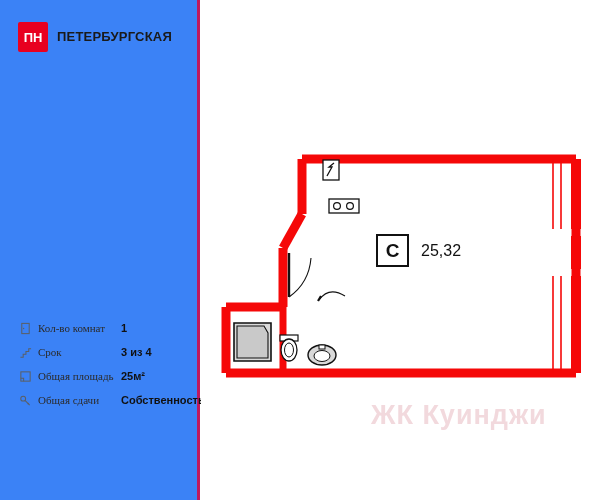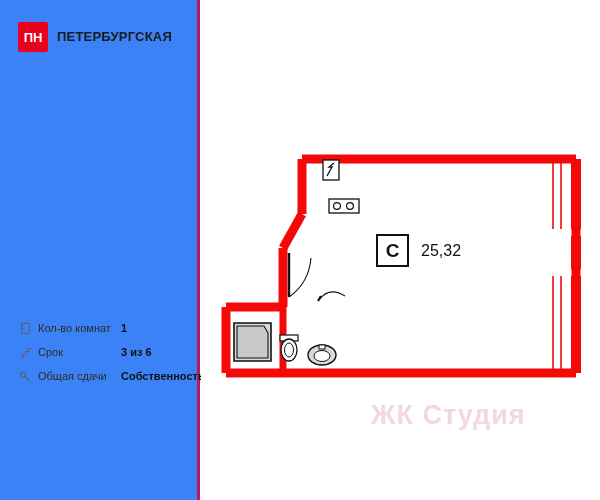--- a/index.html
+++ b/index.html
@@ -94,20 +94,21 @@
     display: flex;
     align-items: center;
     justify-content: center;
     color: #5a5f66;
   }
   .info-label {
     width: 83px;
     flex: none;
     color: #2b2b2b;
     white-space: nowrap;
+    font-family: Liberation Serif, serif;
   }
   .info-value {
     font-weight: bold;
     color: #111111;
     white-space: nowrap;
   }
 
   
   .plan-area {
     position: absolute;
@@ -185,42 +186,52 @@
         <span class="info-value">1</span>
       </div>
 
       <div class="info-row">
         <span class="info-icon">
           <svg width="13" height="13" viewBox="0 0 14 14" fill="none" stroke="#5a5f66" stroke-width="1.1">
             <polyline points="1.5,12 4.5,12 4.5,9 7.5,9 7.5,6 10.5,6 10.5,3 13,3"></polyline>
           </svg>
         </span>
         <span class="info-label">Срок</span>
-        <span class="info-value">3 из 6</span>
-      </div>
-
+        <span class="info-value">3 из 4</span>
+      </div>
+
+      <div class="info-row">
+        <span class="info-icon">
+          <svg width="13" height="13" viewBox="0 0 14 14" fill="none" stroke="#5a5f66" stroke-width="1.1">
+            <rect x="2" y="2" width="10" height="10"></rect>
+            <polyline points="2,9 5,9 5,12"></polyline>
+          </svg>
+        </span>
+        <span class="info-label">Общая площадь</span>
+        <span class="info-value">25м²</span>
+      </div>
 
       <div class="info-row">
         <span class="info-icon">
           <svg width="13" height="13" viewBox="0 0 14 14" fill="none" stroke="#5a5f66" stroke-width="1.1">
             <circle cx="4.5" cy="5" r="2.6"></circle>
             <polyline points="6.4,6.8 11.5,11.9"></polyline>
             <polyline points="9.3,11 10.6,9.7"></polyline>
           </svg>
         </span>
         <span class="info-label">Общая сдачи</span>
         <span class="info-value">Собственность</span>
       </div>
 
     </div>
   </div>
 
   <div class="plan-area">
 
-    <div class="watermark">ЖК Студия</div>
+    <div class="watermark">ЖК Куинджи</div>
 
     <svg class="plan-svg" width="399" height="500" viewBox="0 0 399 500">
 
       <g stroke="#f50808" fill="none" stroke-width="9" stroke-linejoin="miter">
 
         <path d="M101 159 L375 159"></path>
 
         <path d="M375 159 L375 373"></path>
 
         <path d="M375 373 L25 373"></path>

